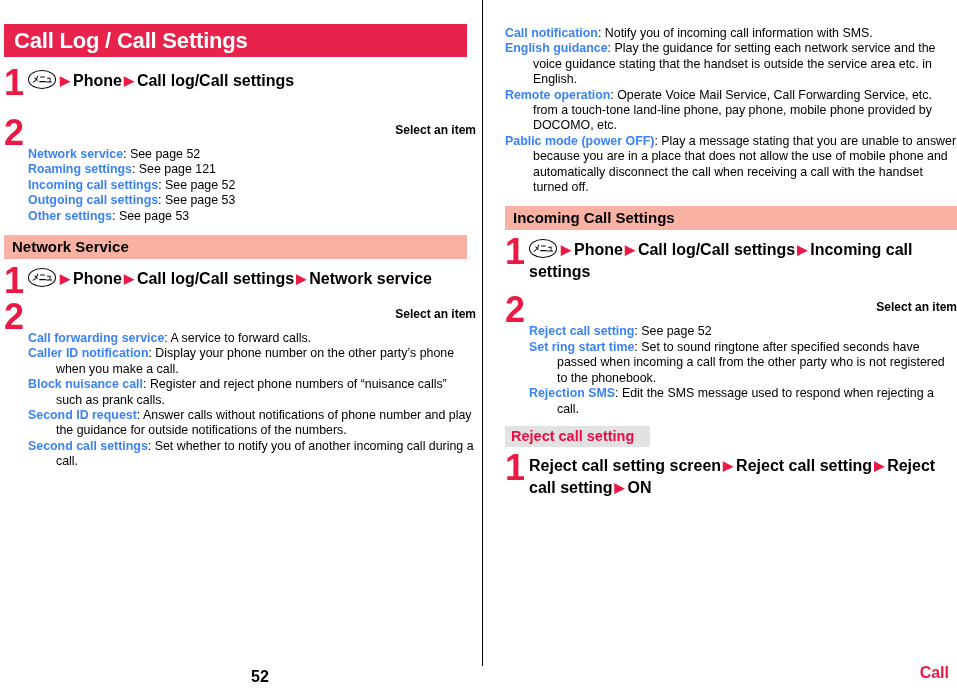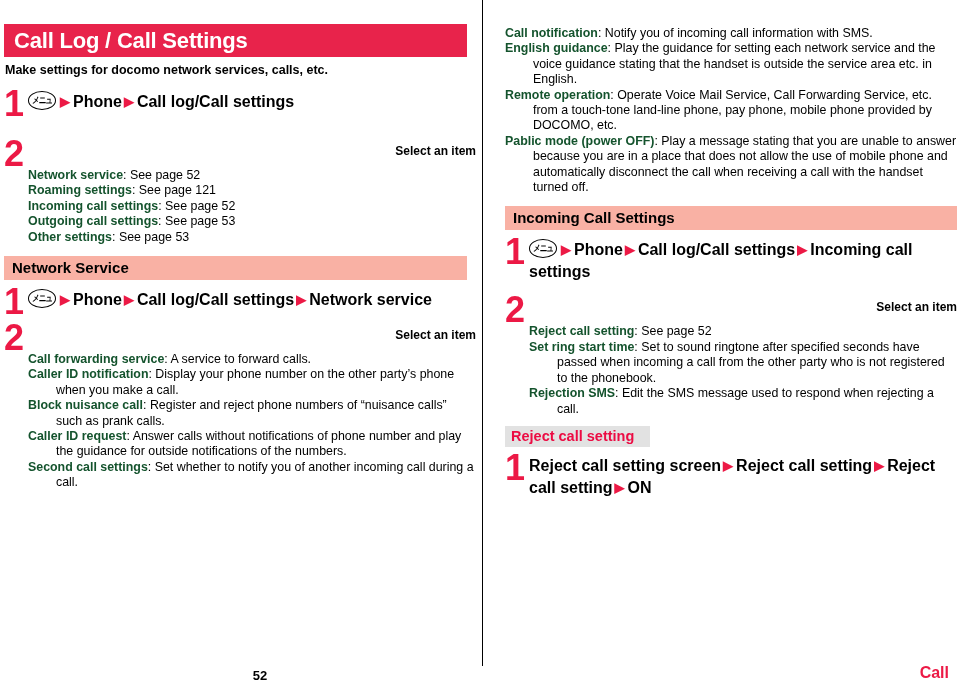--- a/index.html
+++ b/index.html
@@ -146,32 +146,32 @@
   }
   .defitem {
     font-size: 12.4px;
     line-height: 15.4px;
     margin: 0 0 0 0;
     padding-left: 28px;
     text-indent: -28px;
   }
   .defitem + .defitem { margin-top: 0px; }
   .term {
-    color: #14532d;
+    color: #3b82f6;
     font-weight: bold;
   }
 
   
   .footer-page {
     position: absolute;
     left: 0;
     top: 668px;
     width: 520px;
     text-align: center;
-    font-size: 13px;
+    font-size: 16px;
     font-weight: bold;
   }
   .footer-tab {
     position: absolute;
     right: 8px;
     top: 664px;
     font-size: 16px;
     font-weight: bold;
     color: #ec1945;
     border-bottom: 2px solid #ec1945;
@@ -181,21 +181,20 @@
 </head>
 <body>
 
 <div id="page">
 
   <div class="divider"></div>
 
   <div class="col col-left">
 
     <div class="chapter-bar">Call Log / Call Settings</div>
-    <div class="chapter-sub">Make settings for docomo network services, calls, etc.</div>
 
     <div class="step" style="margin-top:13px;">
       <div class="step-num">1</div>
       <div class="step-op">
         <span class="key-menu"><span>メニュー</span></span><span class="arrow">▶</span><span>Phone</span><span class="arrow">▶</span><span>Call log/Call settings</span>
       </div>
     </div>
 
     <div class="step" style="margin-top:28px;">
       <div class="step-num">2</div>
@@ -218,21 +217,21 @@
       </div>
     </div>
 
     <div class="step" style="margin-top:14px;">
       <div class="step-num">2</div>
       <div class="step-title">Select an item</div>
       <div class="deflist">
         <p class="defitem"><span class="term">Call forwarding service</span><span>: A service to forward calls.</span></p>
         <p class="defitem"><span class="term">Caller ID notification</span><span>: Display your phone number on the other party’s phone when you make a call.</span></p>
         <p class="defitem"><span class="term">Block nuisance call</span><span>: Register and reject phone numbers of “nuisance calls” such as prank calls.</span></p>
-        <p class="defitem"><span class="term">Caller ID request</span><span>: Answer calls without notifications of phone number and play the guidance for outside notifications of the numbers.</span></p>
+        <p class="defitem"><span class="term">Second ID request</span><span>: Answer calls without notifications of phone number and play the guidance for outside notifications of the numbers.</span></p>
         <p class="defitem"><span class="term">Second call settings</span><span>: Set whether to notify you of another incoming call during a call.</span></p>
       </div>
     </div>
 
   </div>
 
   <div class="col col-right">
 
     <div class="deflist" style="margin-top:2px;">
       <p class="defitem"><span class="term">Call notification</span><span>: Notify you of incoming call information with SMS.</span></p>

